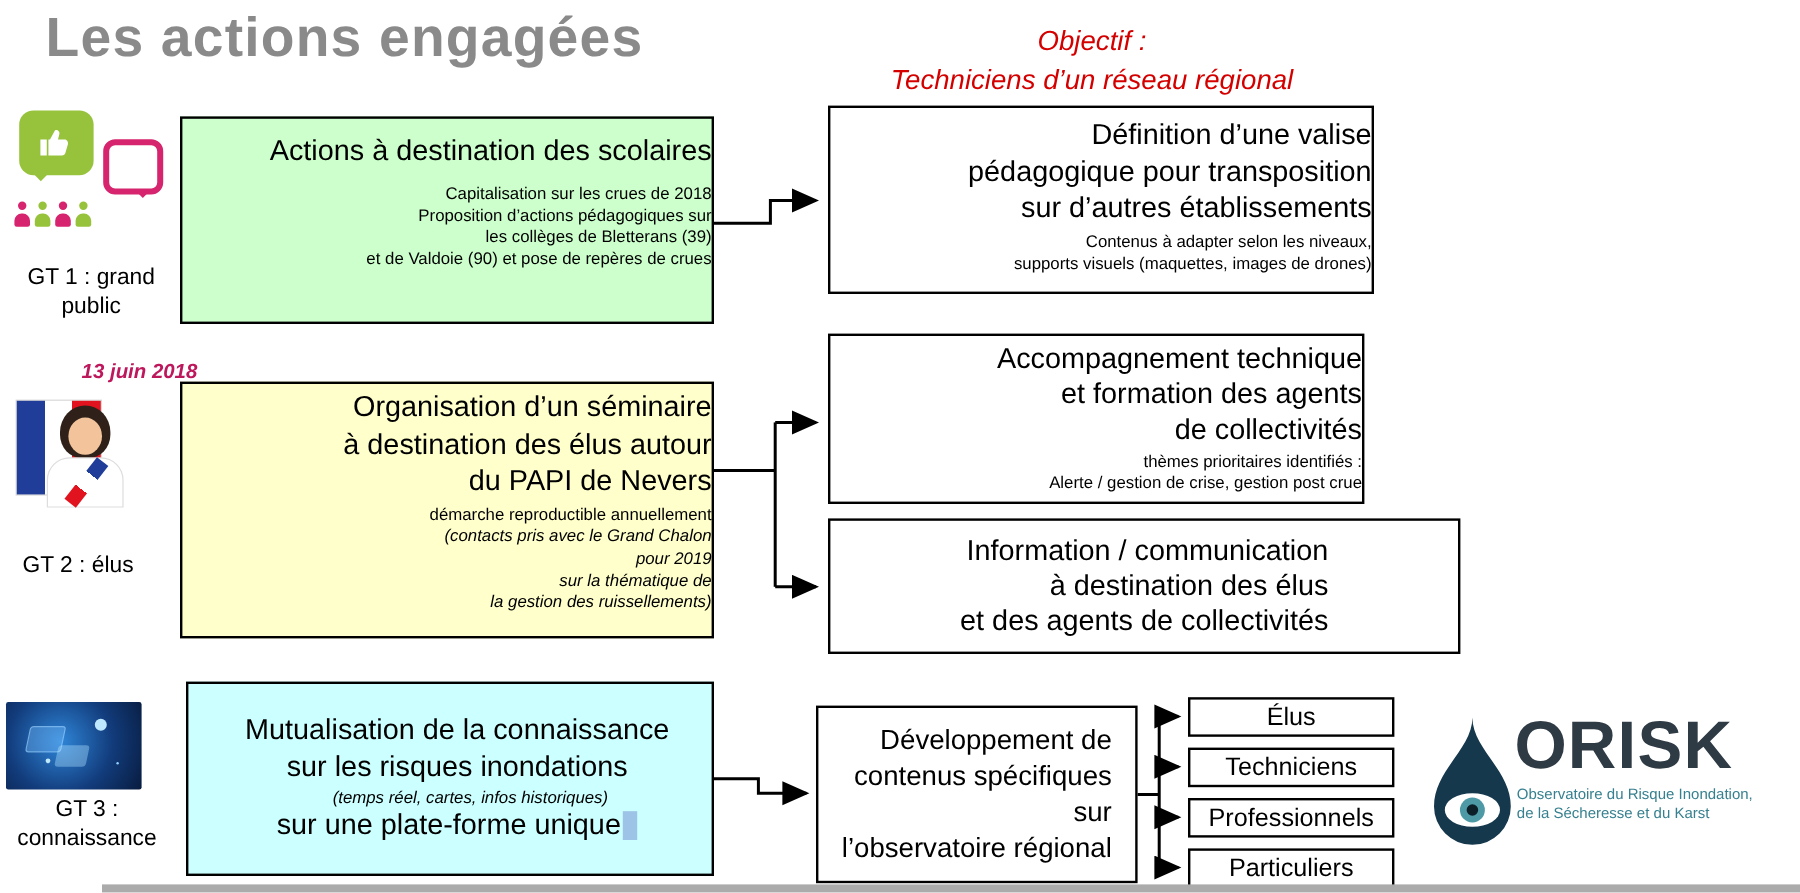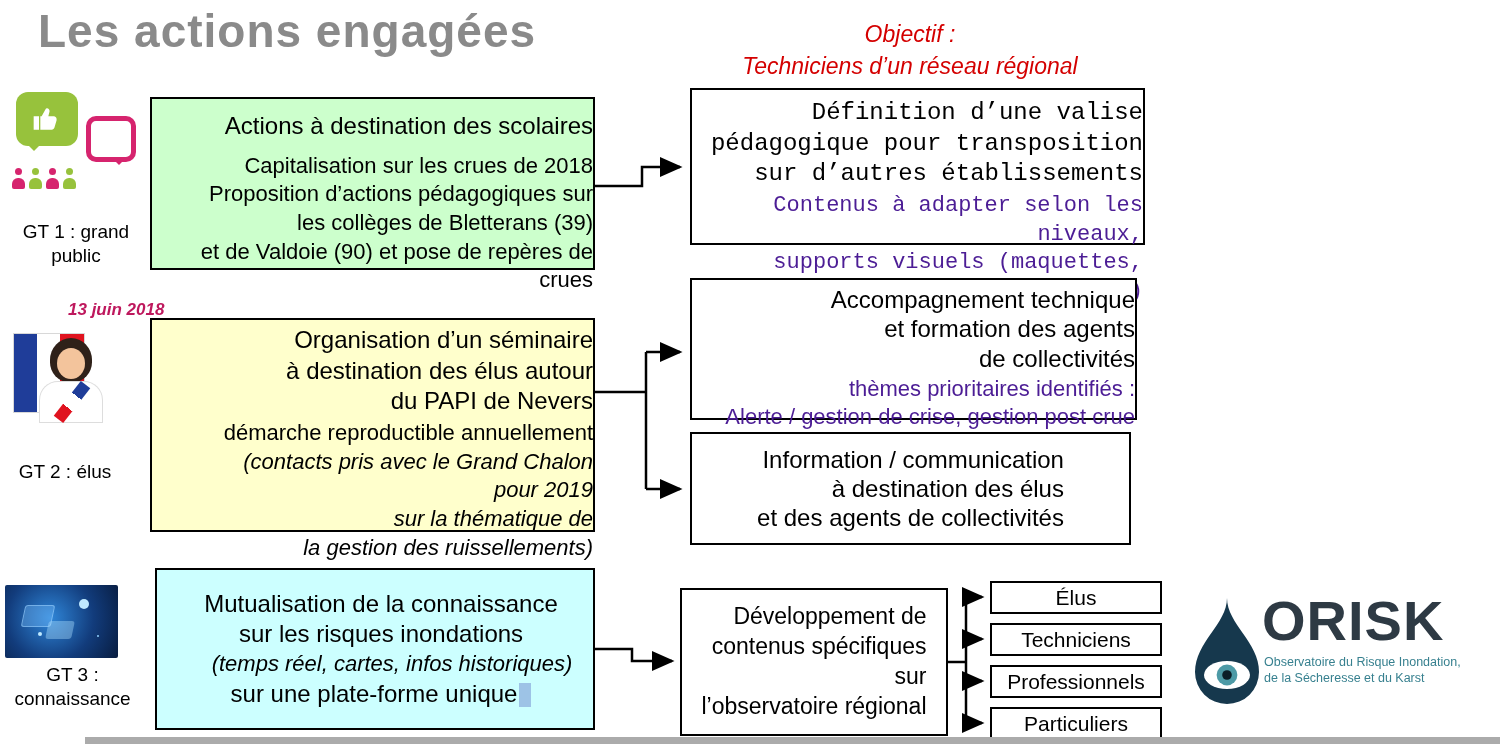--- a/index.html
+++ b/index.html
@@ -14,23 +14,23 @@
 
   .gtlabel { position:absolute; text-align:center; font-size:19px; line-height:1.25; color:#000; }
 
   .cbox { position:absolute; border:2px solid #000; text-align:right; }
   .green { background:#ccffcc; }
   .yellow { background:#ffffcc; }
   .cyan  { background:#ccffff;padding-left:12px; }
   .white { background:#ffffff; }
   .bt { font-size:24px; line-height:1.28; color:#000; }
   .bt2 { font-size:24px; line-height:1.22; color:#000; }
-  .bs { font-size:22px; line-height:1.3; color:#000;margin-left:22px; }
+  .bs { font-size:14px; line-height:1.3; color:#000;margin-left:22px; }
   .it { font-style:italic; }
-  .maroon { color:#4c1d95; }
+  .maroon { color:#000000; }
   .flexc { display:flex; flex-direction:column; align-items:center; justify-content:center; }
 
   .aud { position:absolute; left:990px; width:172px; height:33px; border:2px solid #000; background:#fff;
          display:flex; align-items:center; justify-content:center; font-size:21px; color:#000; }
 
   .conn { stroke:#000; stroke-width:2.5; fill:none; marker-end:url(#arr); }
   .conn-n { stroke:#000; stroke-width:2.5; fill:none; }
 
   
   .g-bubble { position:absolute; left:6px; top:0; width:62px; height:54px; background:#97c23c; border-radius:12px;
@@ -149,37 +149,37 @@
 la gestion des ruissellements)</div>
   </div>
 
   <div class="cbox cyan flexc" style="left:155px;top:568px;width:440px;height:162px;">
     <div class="bt">Mutualisation de la connaissance</div>
     <div class="bt">sur les risques inondations</div>
     <div class="bs it">(temps réel, cartes, infos historiques)</div>
     <div class="bt"><span>sur une plate-forme unique</span><span class="sel-artifact"></span></div>
   </div>
 
-  <div class="cbox white" style="left:690px;top:88px;width:455px;height:157px;padding-top:8px;font-family:Liberation Mono, monospace;">
+  <div class="cbox white" style="left:690px;top:88px;width:455px;height:157px;padding-top:8px;">
     <div class="bt ml">Définition d’une valise
 pédagogique pour transposition
 sur d’autres établissements</div>
     <div class="bs maroon ml" style="margin-top:2px;">Contenus à adapter selon les niveaux,
 supports visuels (maquettes, images de drones)</div>
   </div>
 
   <div class="cbox white" style="left:690px;top:278px;width:447px;height:142px;padding-top:5px;">
     <div class="bt2 ml">Accompagnement technique
 et formation des agents
 de collectivités</div>
     <div class="bs maroon ml" style="margin-top:2px;">thèmes prioritaires identifiés :
 Alerte / gestion de crise, gestion post crue</div>
   </div>
 
-  <div class="cbox white flexc" style="left:690px;top:432px;width:441px;height:113px;">
+  <div class="cbox white flexc" style="left:690px;top:432px;width:527px;height:113px;">
     <div class="bt2 ml">Information / communication
 à destination des élus
 et des agents de collectivités</div>
   </div>
 
   <div class="cbox white flexc" style="left:680px;top:588px;width:268px;height:148px;">
     <div class="ml" style="font-size:23px;line-height:1.3;">Développement de
 contenus spécifiques
 sur
 l’observatoire régional</div>

